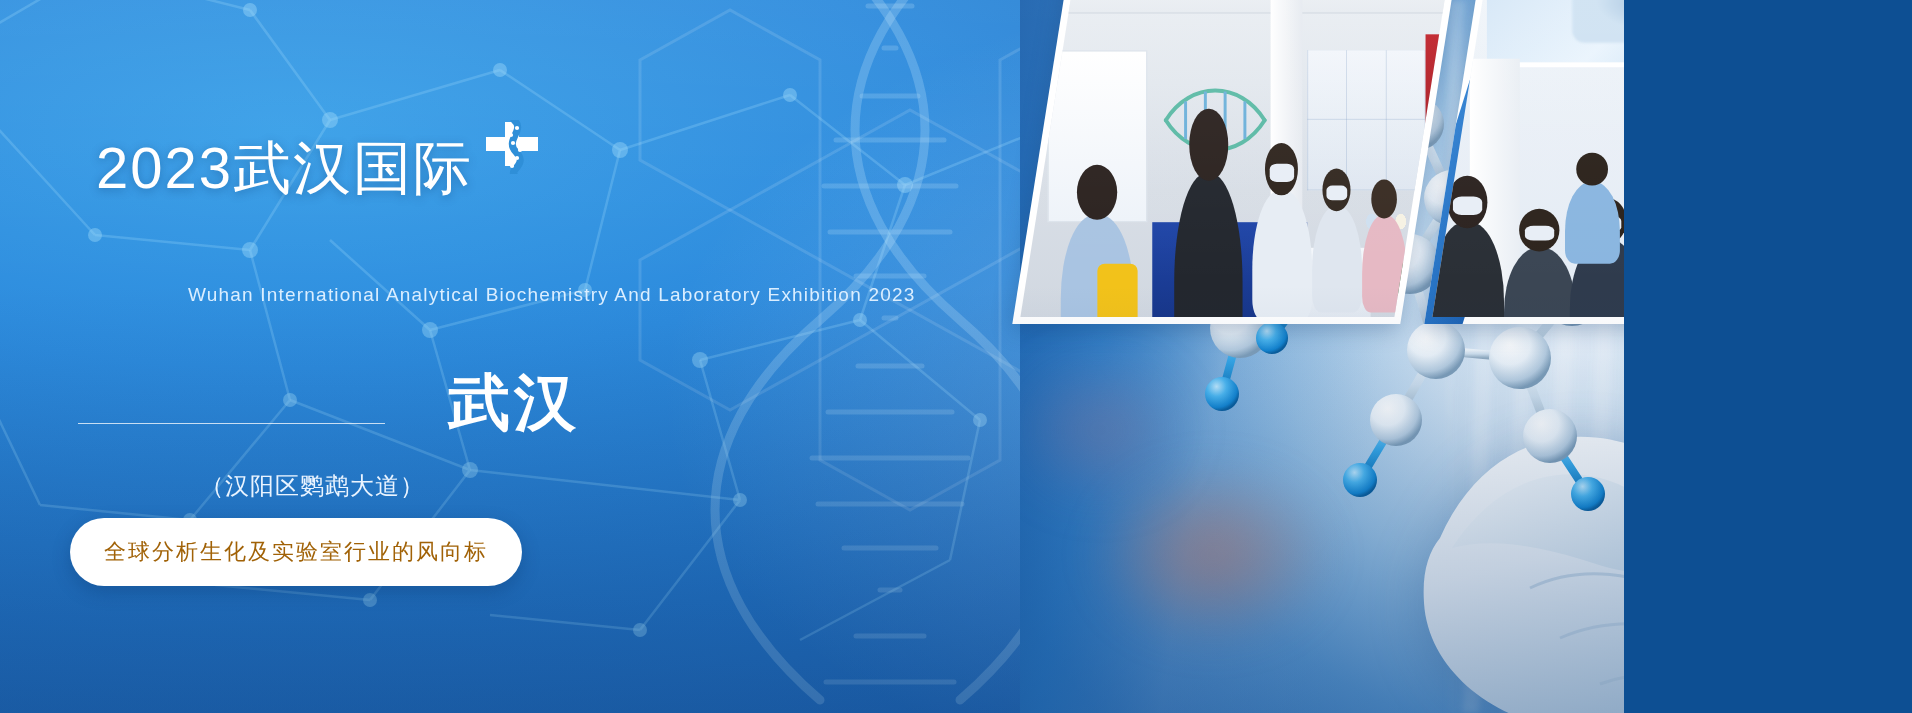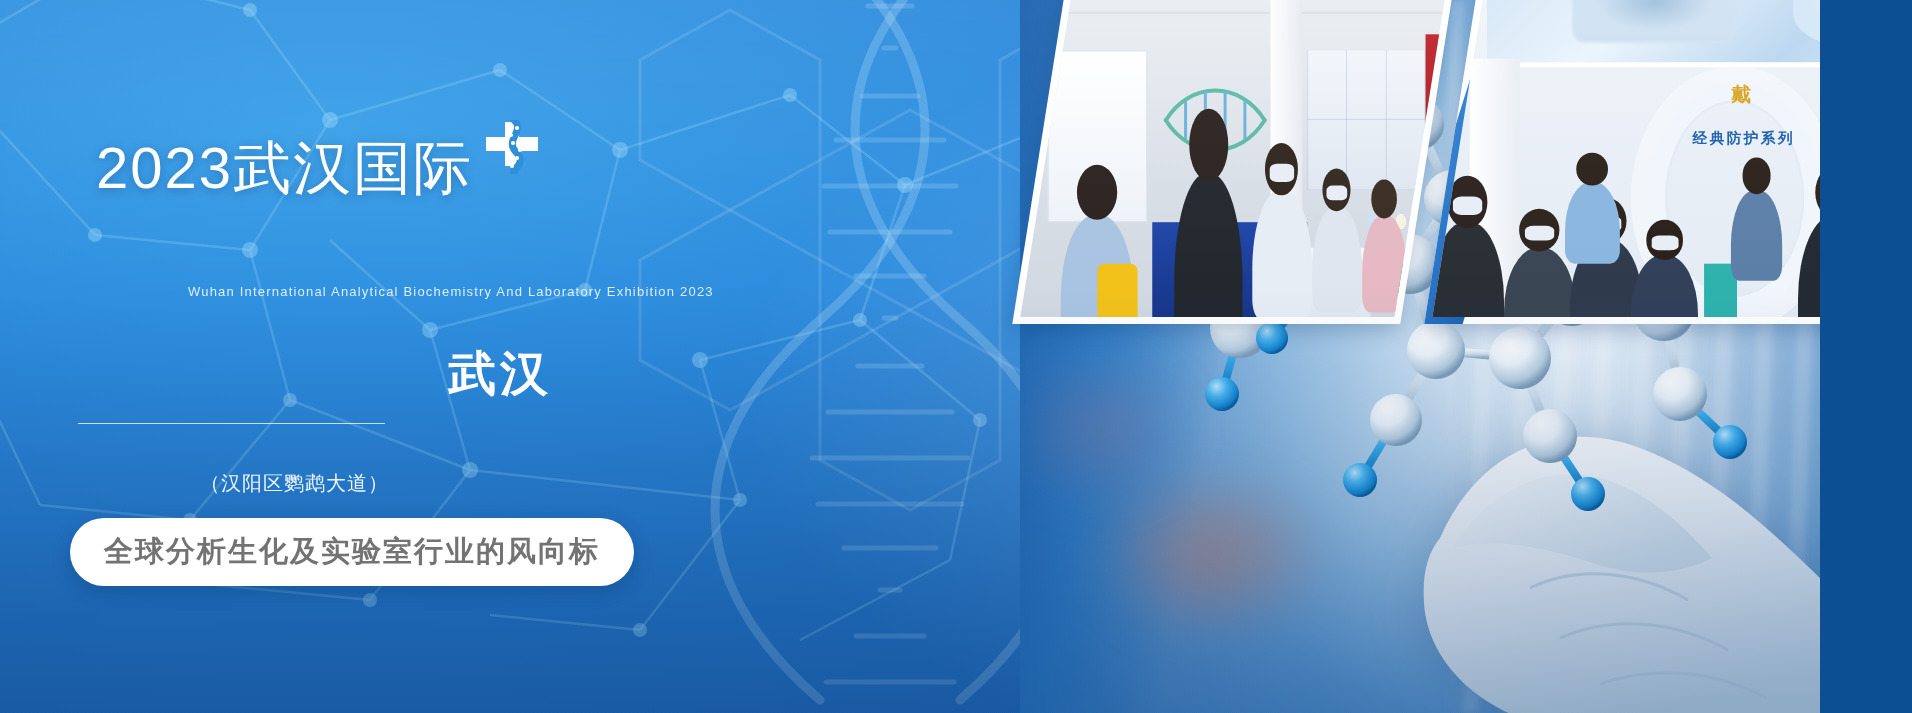--- a/index.html
+++ b/index.html
@@ -4,21 +4,21 @@
 <style>
   * { margin:0; padding:0; box-sizing:border-box; }
   html,body{ background:#0d4f93; }
   body{
     font-family:"Liberation Sans","DejaVu Sans",sans-serif;
     -webkit-font-smoothing:antialiased;
   }
 
   .banner{
     position:relative;
-    width:1820px;
+    width:1624px;
     height:713px;
     overflow:hidden;
     background:
       radial-gradient(140% 120% at 18% 18%, #3aa0e8 0%, #2d8bdd 28%, #2272c4 58%, #1f63b2 80%, #1d5aa3 100%);
   }
 
   
   .bg-layer{ position:absolute; inset:0; pointer-events:none; }
   .bg-vignette{
     background:linear-gradient(180deg, rgba(255,255,255,.06) 0%, rgba(0,0,0,0) 40%, rgba(10,55,110,.30) 100%);
@@ -200,61 +200,61 @@
   .cross-icon{ position:absolute; left:484px; top:120px; width:56px; height:54px; }
 
   .title-sub{
     position:absolute; left:186px; top:215px;
     font-size:54px; line-height:1; font-weight:700; letter-spacing:2px;
     color:#3fd8ff; white-space:nowrap;
     text-shadow:0 3px 0 rgba(16,86,160,.45), 0 0 22px rgba(63,216,255,.35);
   }
   .title-en{
     position:absolute; left:188px; top:284px;
-    font-size:13px; letter-spacing:1.2px; color:#dbeeff; white-space:nowrap;
+    font-size:19px; letter-spacing:1.2px; color:#dbeeff; white-space:nowrap;
     font-weight:400;
   }
 
   .date-line{
     position:absolute; left:78px; top:375px;
     font-size:34px; color:#ffffff; letter-spacing:1px; white-space:nowrap;
   }
   .rule{
     position:absolute; left:78px; top:423px; width:307px; height:1px;
     background:rgba(255,255,255,.75);
   }
   .venue{
     position:absolute; left:78px; top:434px;
     font-size:30px; color:#ffffff; letter-spacing:2px; white-space:nowrap;
   }
   .venue-sub{
     position:absolute; left:200px; top:470px;
-    font-size:20px; color:#eaf4ff; letter-spacing:1px; white-space:nowrap;text-align:right;
+    font-size:24px; color:#eaf4ff; letter-spacing:1px; white-space:nowrap;text-align:right;
   }
 
   .city-cn{
-    position:absolute; left:448px; top:353px;
-    font-size:48px; font-weight:700; color:#ffffff; letter-spacing:4px;
-    line-height:1; white-space:nowrap;font-family:Liberation Mono, monospace;
+    position:absolute; left:448px; top:372px;
+    font-size:62px; font-weight:700; color:#ffffff; letter-spacing:4px;
+    line-height:1; white-space:nowrap;
   }
   .city-en{
     position:absolute; left:452px; top:445px;
     font-size:38px; color:#ffffff; letter-spacing:3px; line-height:1;
     white-space:nowrap; font-weight:400;
   }
 
   .slogan{
     position:absolute; left:70px; top:518px;
     height:68px; padding:0 34px;
     display:flex; align-items:center;
     background:#ffffff; border-radius:34px;
     box-shadow:0 6px 18px rgba(8,48,98,.28);
   }
   .slogan span{
-    font-size:29px; font-weight:700; color:#737373; letter-spacing:2px;
+    font-size:22px; font-weight:400; color:#a16207; letter-spacing:2px;
     white-space:nowrap;
   }
 </style>
 </head>
 <body>
 
 <div class="banner">
 
   <div class="bg-layer">
     <svg width="1912" height="713" viewBox="0 0 1912 713" preserveAspectRatio="none">

